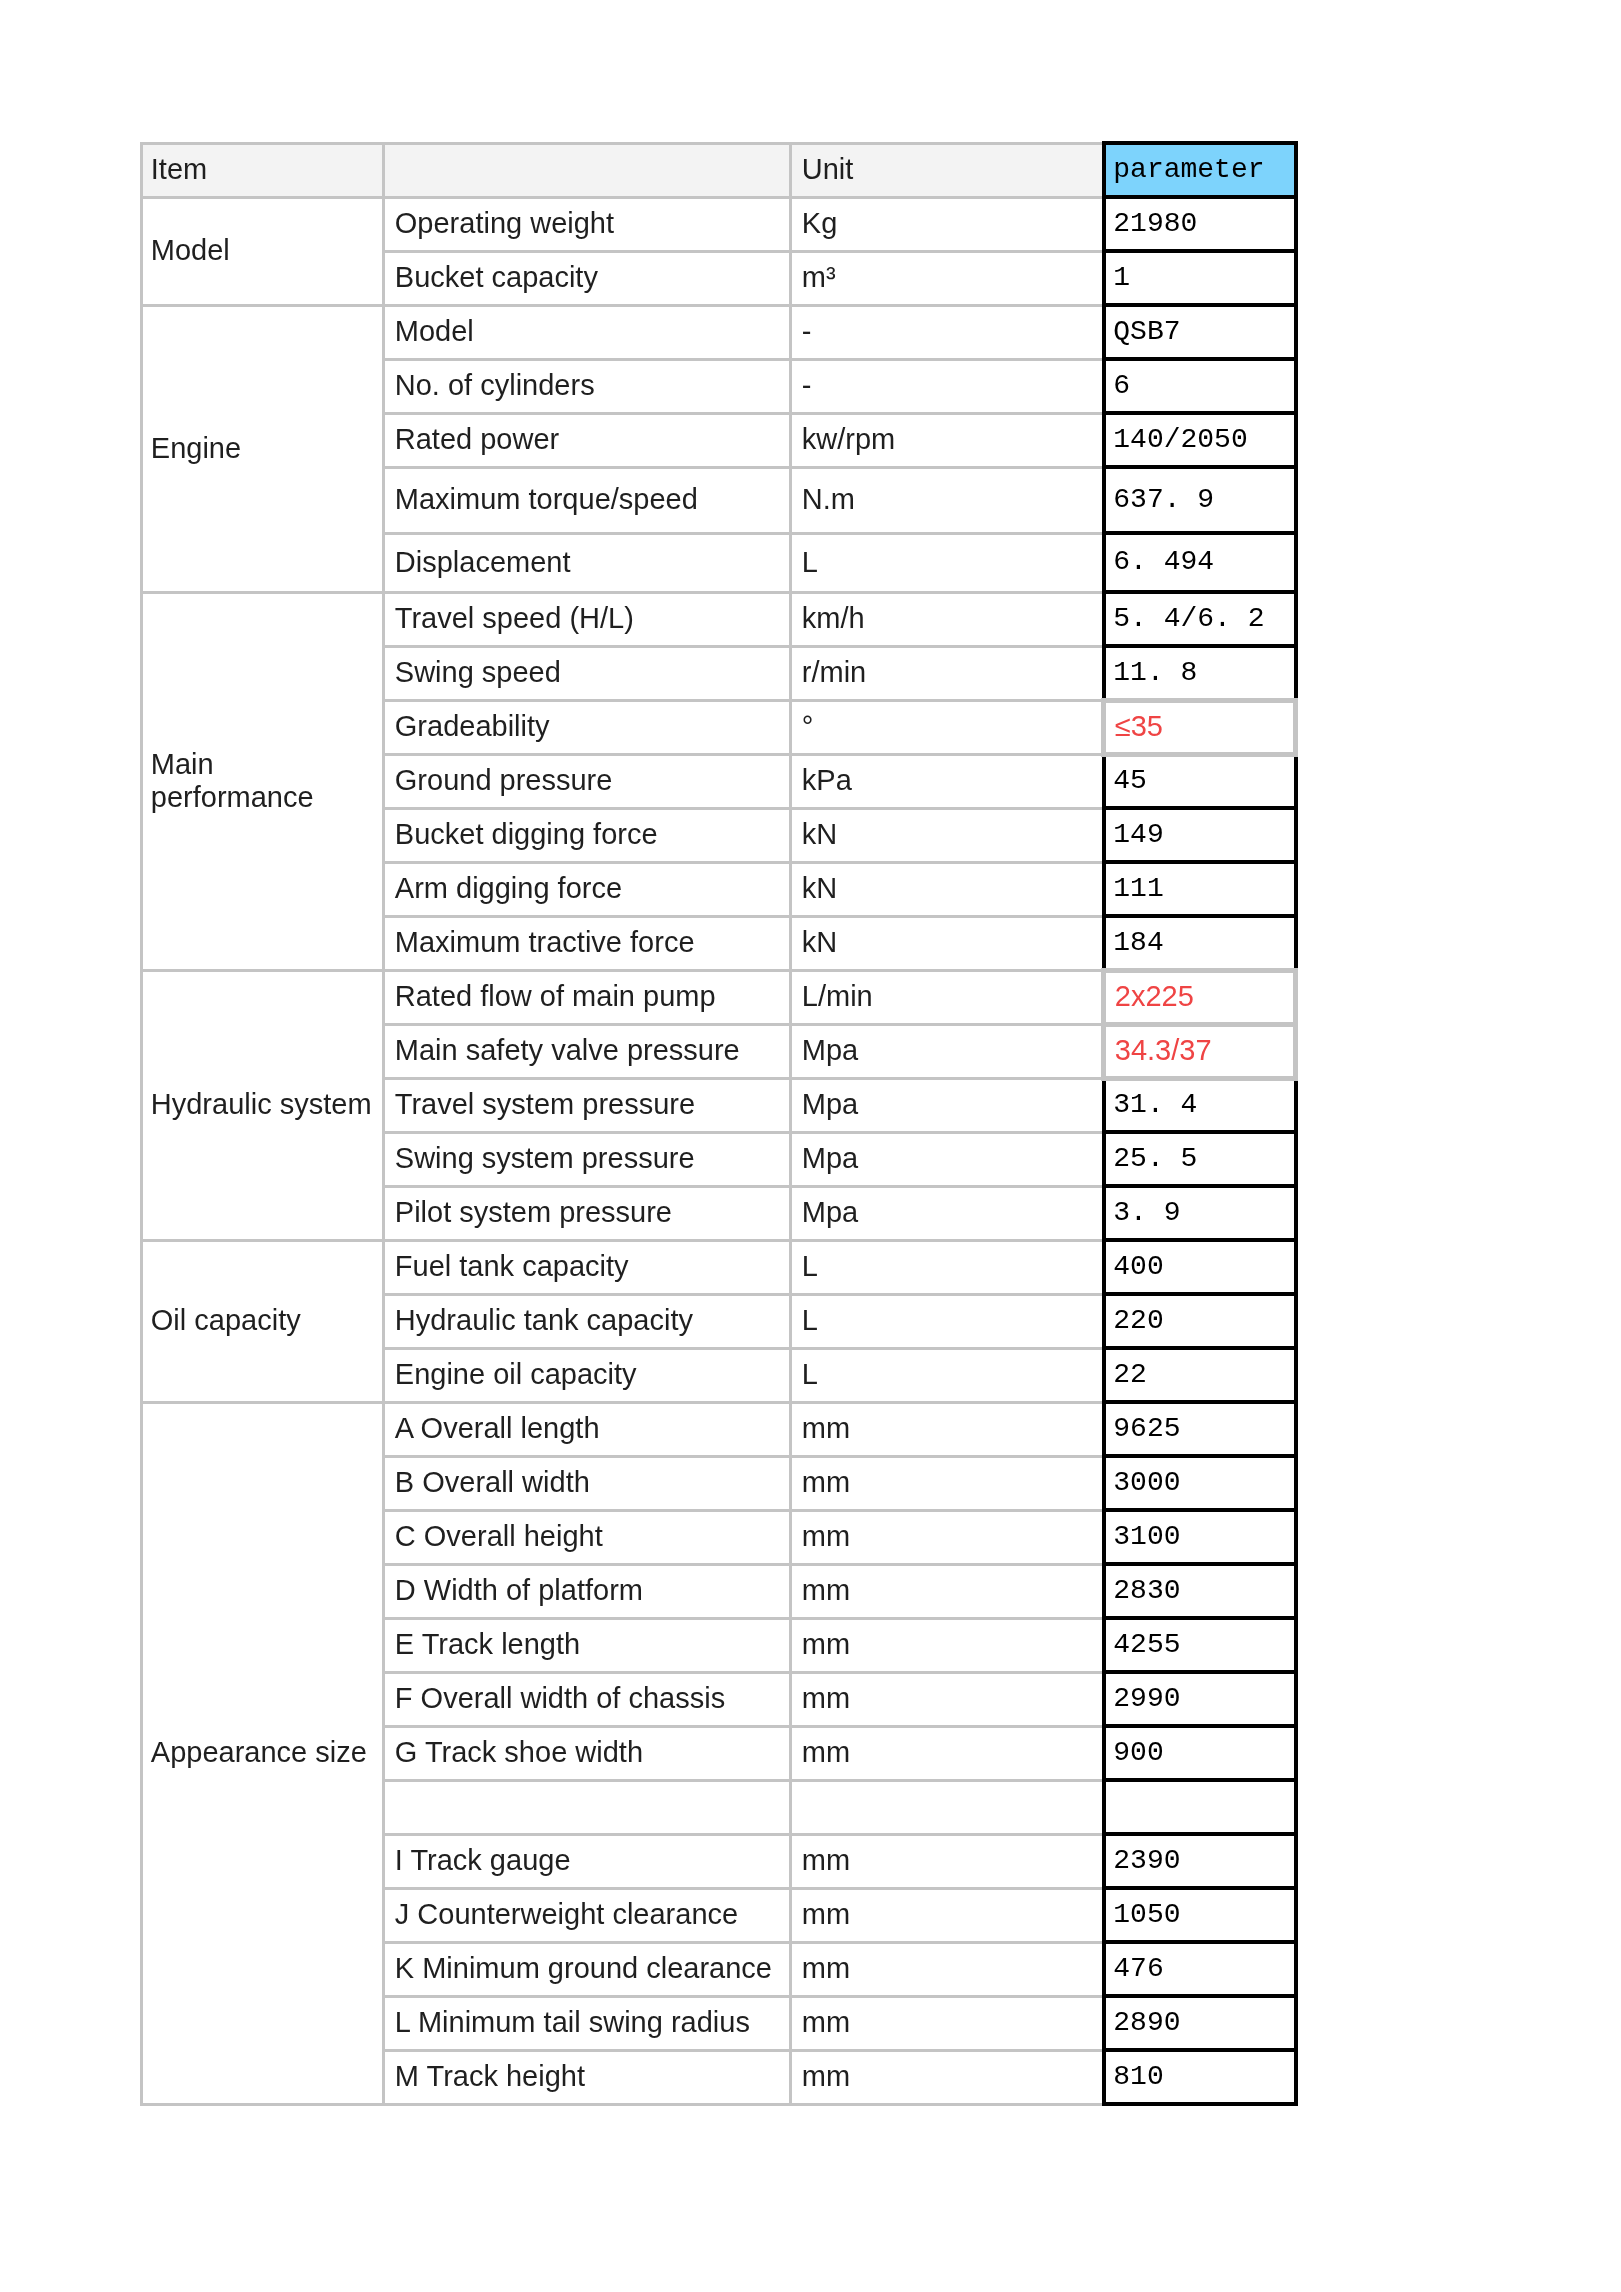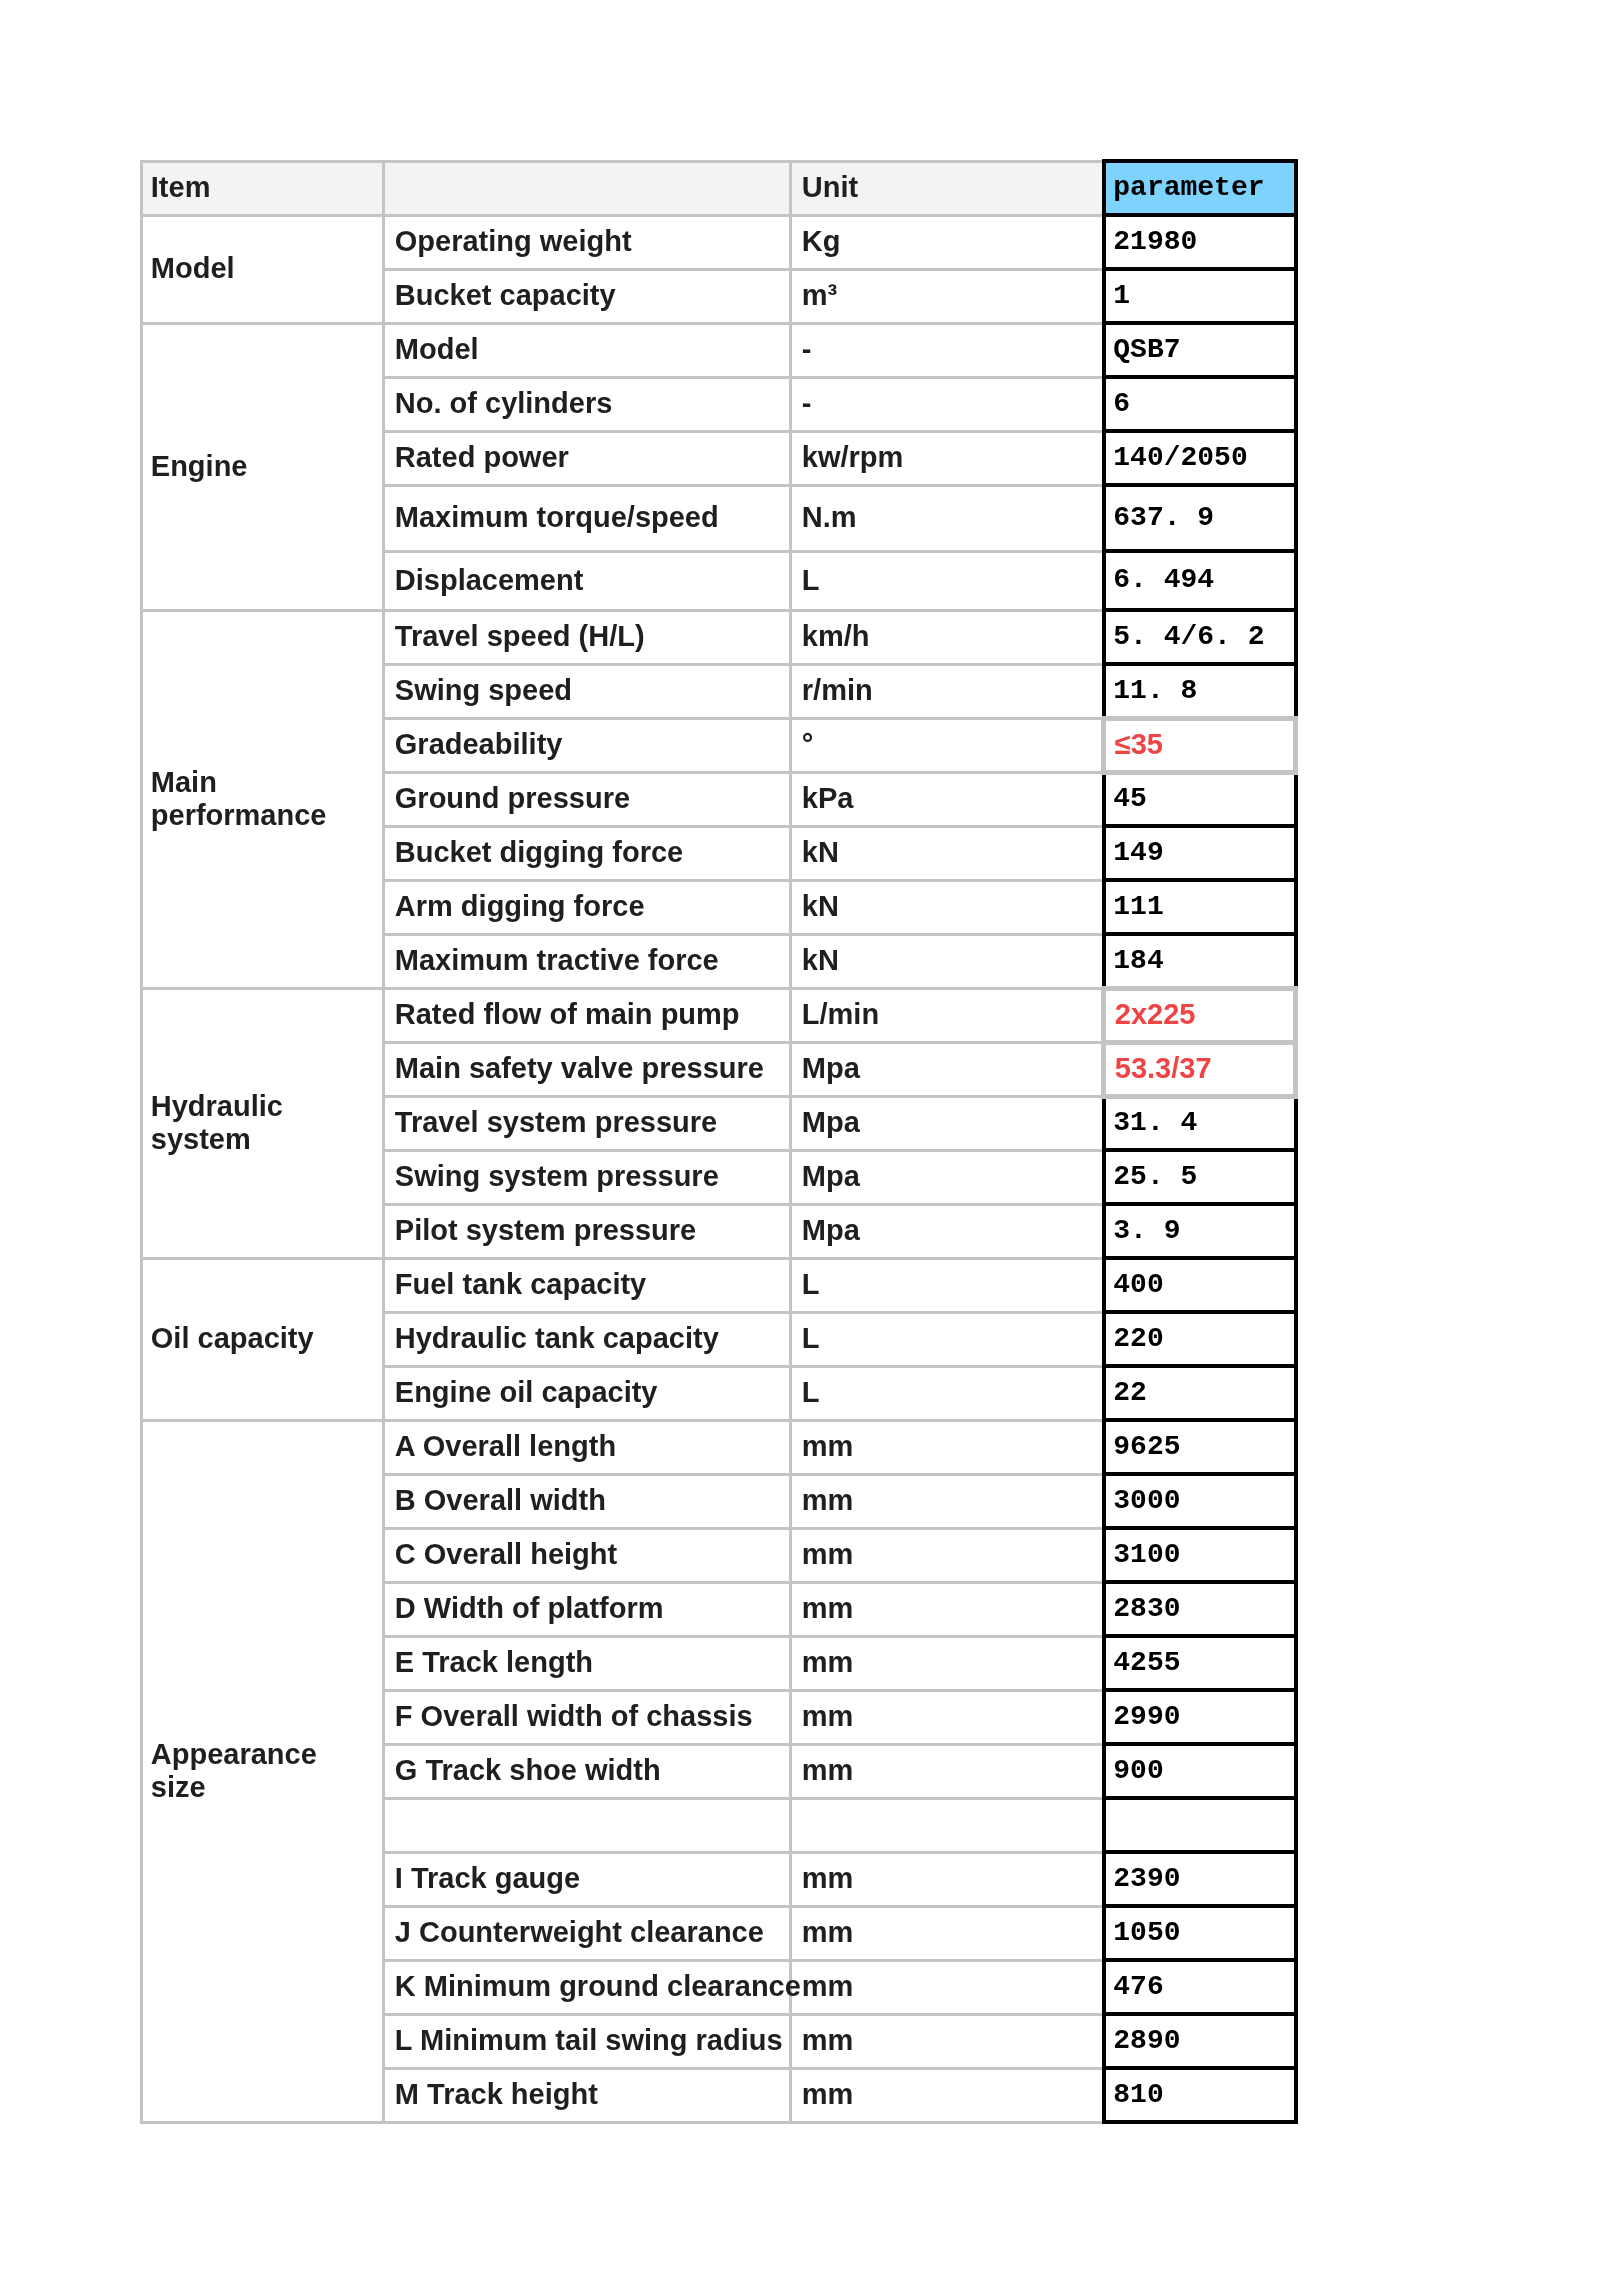--- a/index.html
+++ b/index.html
@@ -14,25 +14,24 @@
     font-family: "Liberation Sans", sans-serif;
   }
   .page {
     position: absolute;
     inset: 0;
     background: #ffffff;
   }
   table.spec {
     position: absolute;
     left: 140px;
-    top: 159px;
+    top: 141px;
     width: 1154px;
     border-collapse: collapse;
     table-layout: fixed;
-    font-weight: bold;
   }
   td {
     border: 3.9px solid var(--grid, #c4c4c4);
     background: #ffffff;
     color: #1f1f1f;
     font-family: "Liberation Sans", sans-serif;
     font-size: 29px;
     vertical-align: middle;
     padding: 2px 3.9px 2px 9.8px;
     height: 54px;
@@ -165,21 +164,21 @@
         </tr>
         <tr>
           <td rowspan="5" class="item-cell">Hydraulic system</td>
           <td class="label-cell">Rated flow of main pump</td>
           <td class="unit-cell">L/min</td>
           <td class="value-cell sans">2x225</td>
         </tr>
         <tr>
           <td class="label-cell">Main safety valve pressure</td>
           <td class="unit-cell">Mpa</td>
-          <td class="value-cell sans">53.3/37</td>
+          <td class="value-cell sans">34.3/37</td>
         </tr>
         <tr>
           <td class="label-cell">Travel system pressure</td>
           <td class="unit-cell">Mpa</td>
           <td class="value-cell mono">31. 4</td>
         </tr>
         <tr>
           <td class="label-cell">Swing system pressure</td>
           <td class="unit-cell">Mpa</td>
           <td class="value-cell mono">25. 5</td>

